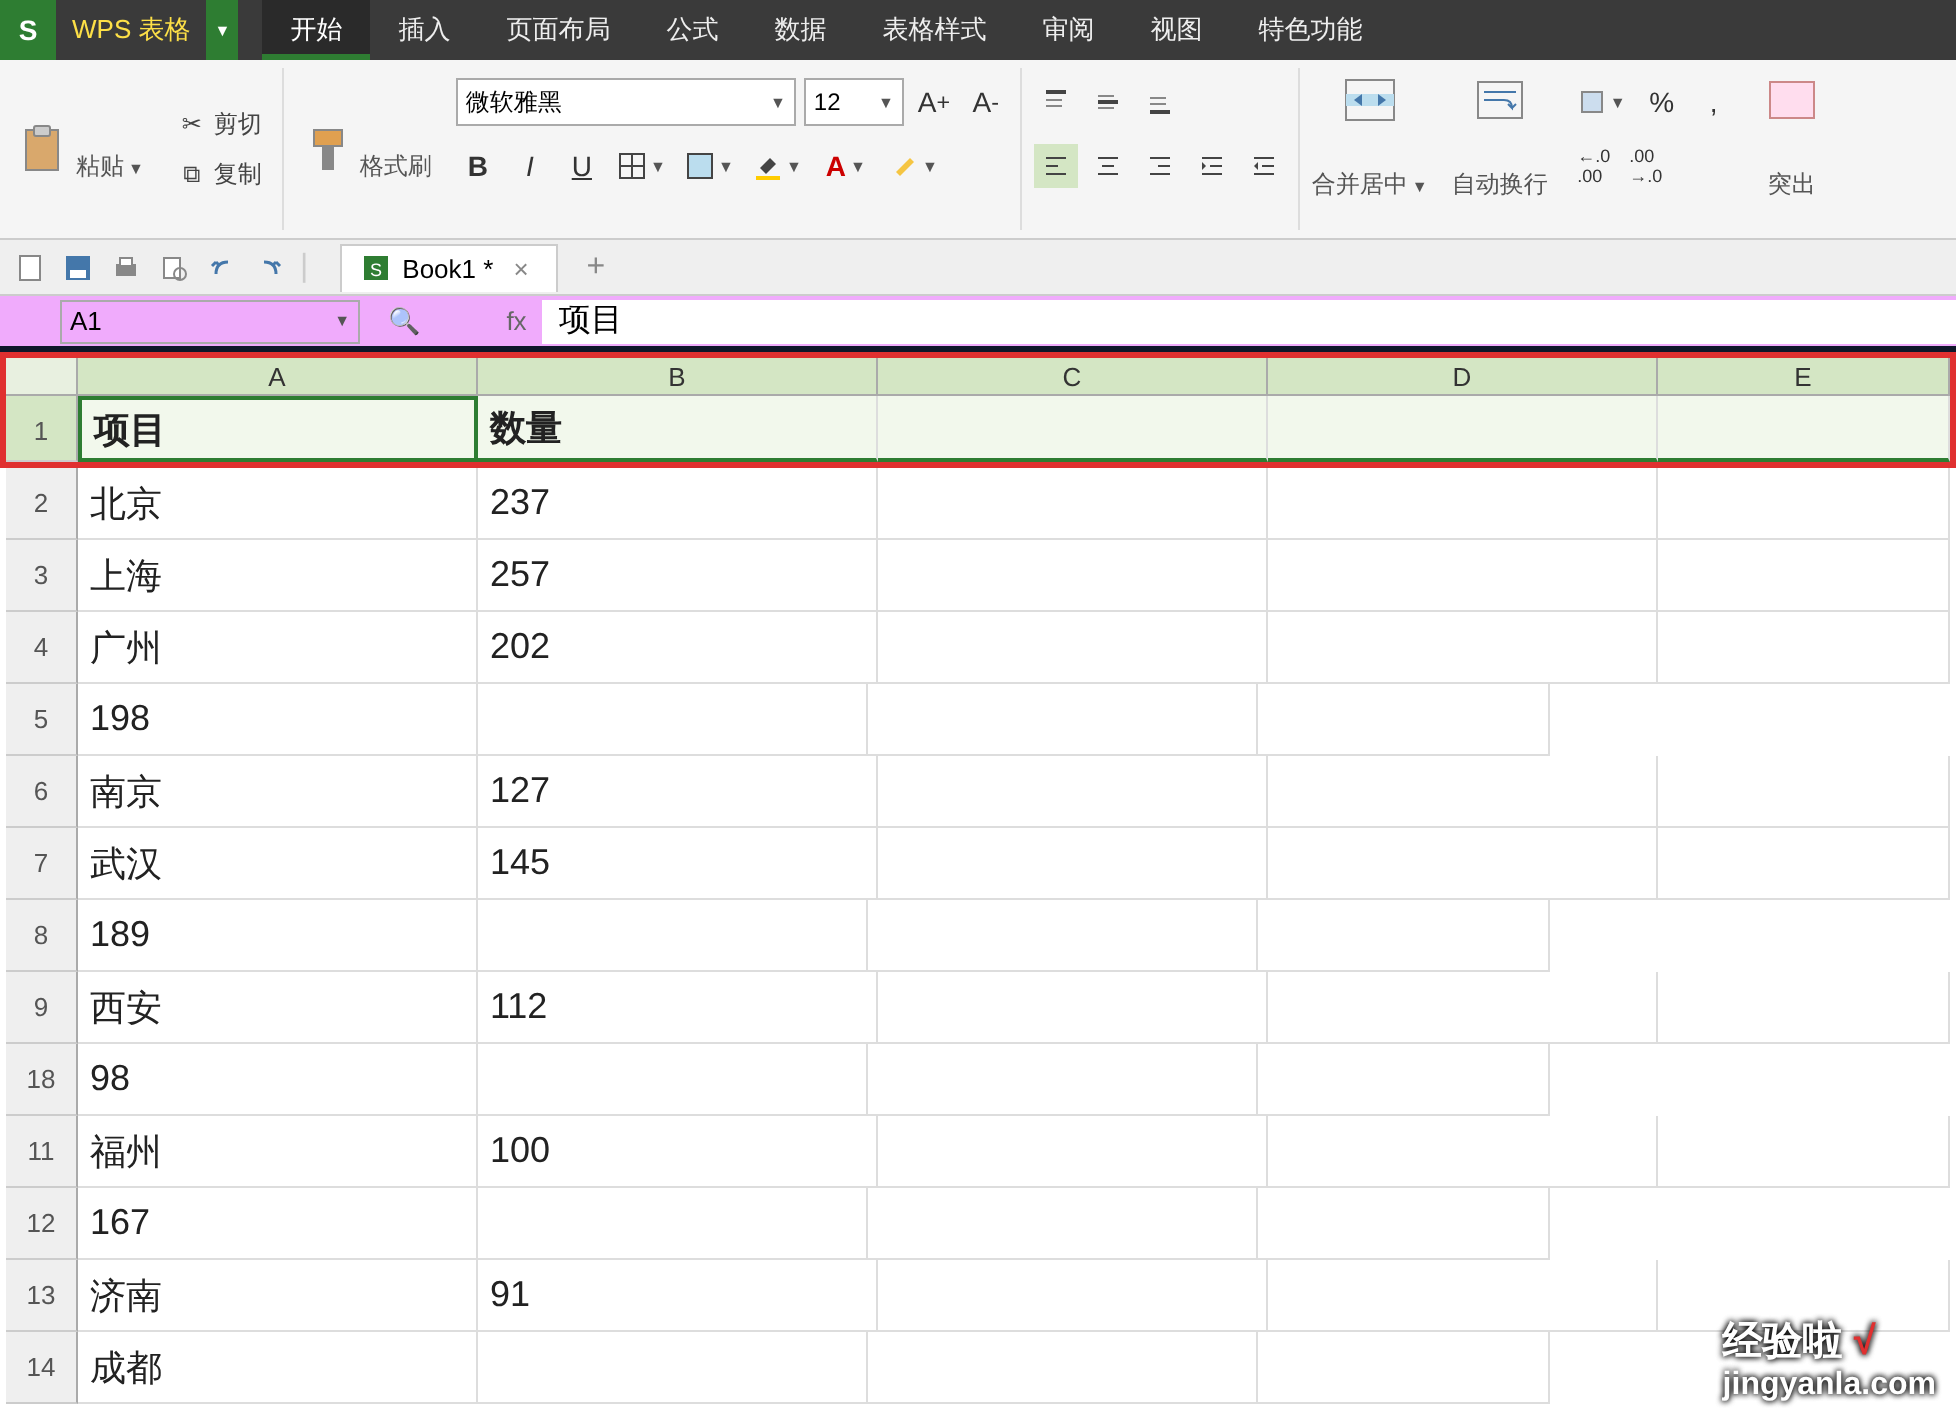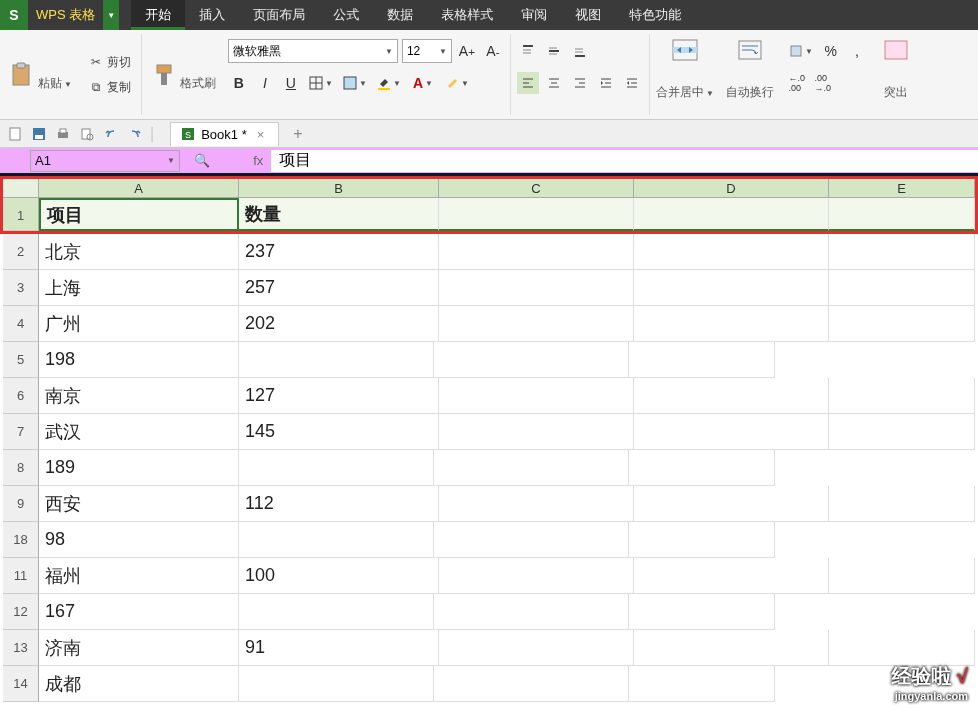--- a/index.html
+++ b/index.html
@@ -54,21 +54,21 @@
 .row-h { width: 36px; background: #efefef; border-right: 1px solid #aaa; border-bottom: 1px solid #ccc; text-align: center; font-size: 13px; color: #555; line-height: 36px; }
 .row.first .row-h { background: #d4e6c4; }
 .cell { border-right: 1px solid #ddd; border-bottom: 1px solid #ddd; padding: 0 6px; font-size: 18px; color: #222; display: flex; align-items: center; }
 .row.first .cell { background: #f2f8ec; font-weight: bold; border-bottom: 2px solid #2e7d32; }
 .cell.selected { border: 2px solid #2e7d32; background: #fff; }
 .row:not(.first) { border-left: 3px solid transparent; border-right: 3px solid transparent; }
 
 
 .watermark { position: absolute; right: 10px; bottom: 8px; font-size: 20px; font-weight: bold; color: #fff; text-shadow: 0 0 3px #000, 0 0 3px #000; }
 .watermark .red { color: #e03030; }
-.watermark .sub { font-size: 11px; display: block; text-align: right; }
+.watermark .sub { font-size: 16px; display: block; text-align: right; }
 </style>
 </head>
 <body>
 
 <div class="menubar">
   <div class="app-badge">S</div>
   <div class="app-name">WPS 表格</div>
   <div class="dropdown-arrow">▼</div>
   <div class="menu-item active">开始</div>
   <div class="menu-item">插入</div>

